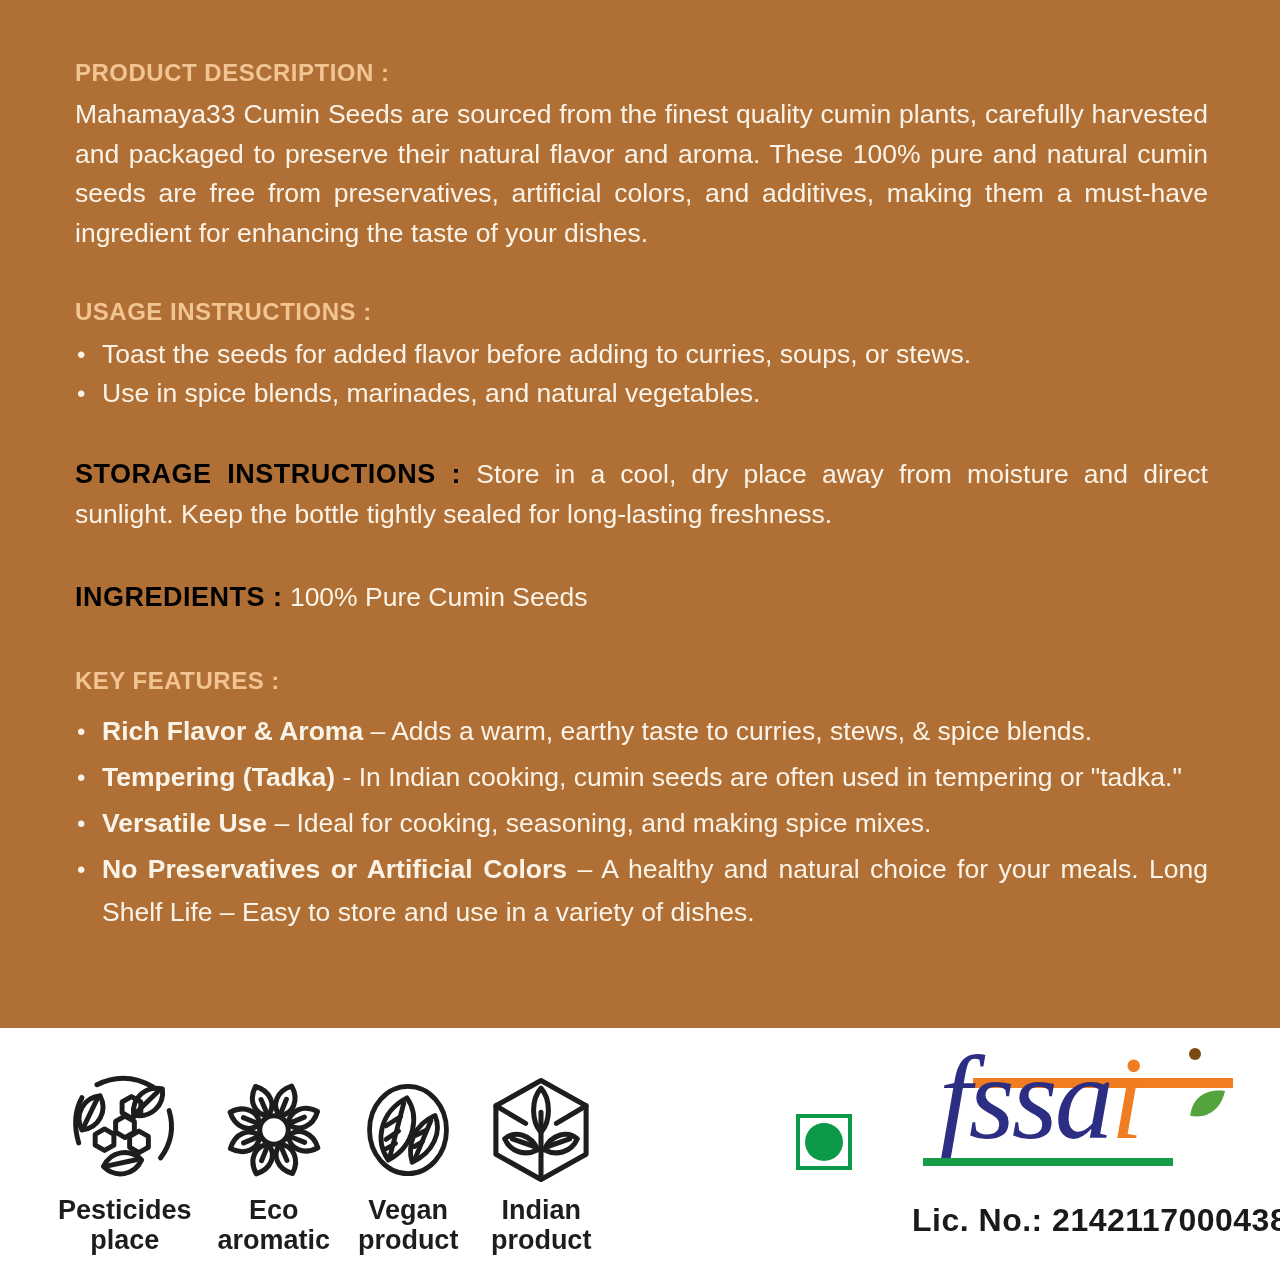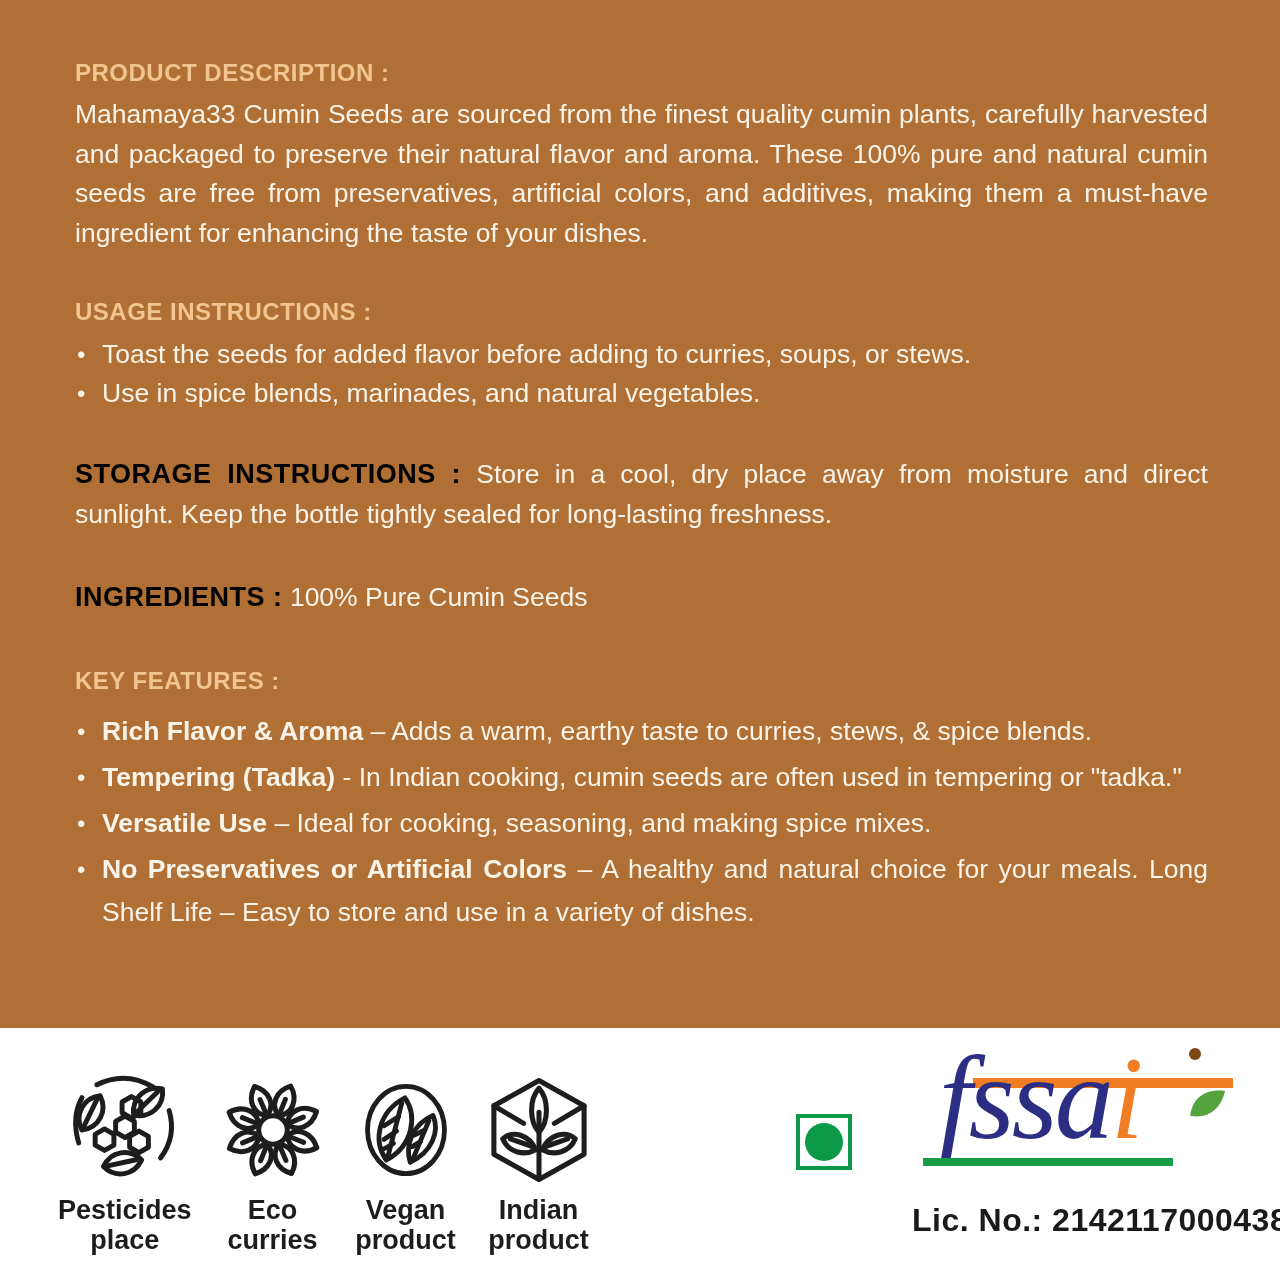--- a/index.html
+++ b/index.html
@@ -232,21 +232,21 @@
               <g transform="rotate(315 50 50)">
                   <path d="M64 50 C70 39 84 39 93 50 C84 61 70 61 64 50 Z"></path>
                   <path d="M67 50 L80 50"></path>
                 </g>
             </g>
             <circle cx="50" cy="50" r="13"></circle>
           </svg>
         </span>
         <div class="badge-label">
           <div>Eco</div>
-          <div>curries</div>
+          <div>aromatic</div>
         </div>
       </div>
 
       <div class="badge">
         <span>
           <svg width="104" height="112" viewBox="0 0 100 100" fill="none" stroke="#1D1D1D" stroke-width="4.6" stroke-linecap="round" stroke-linejoin="round">
             <ellipse cx="50" cy="50" rx="37" ry="42"></ellipse>
             <path d="M31 79 C18 60 23 33 49 19 C61 36 57 65 31 79 Z"></path>
             <path d="M46 24 L33 74"></path>
             <path d="M43 37 L29 46"></path>

